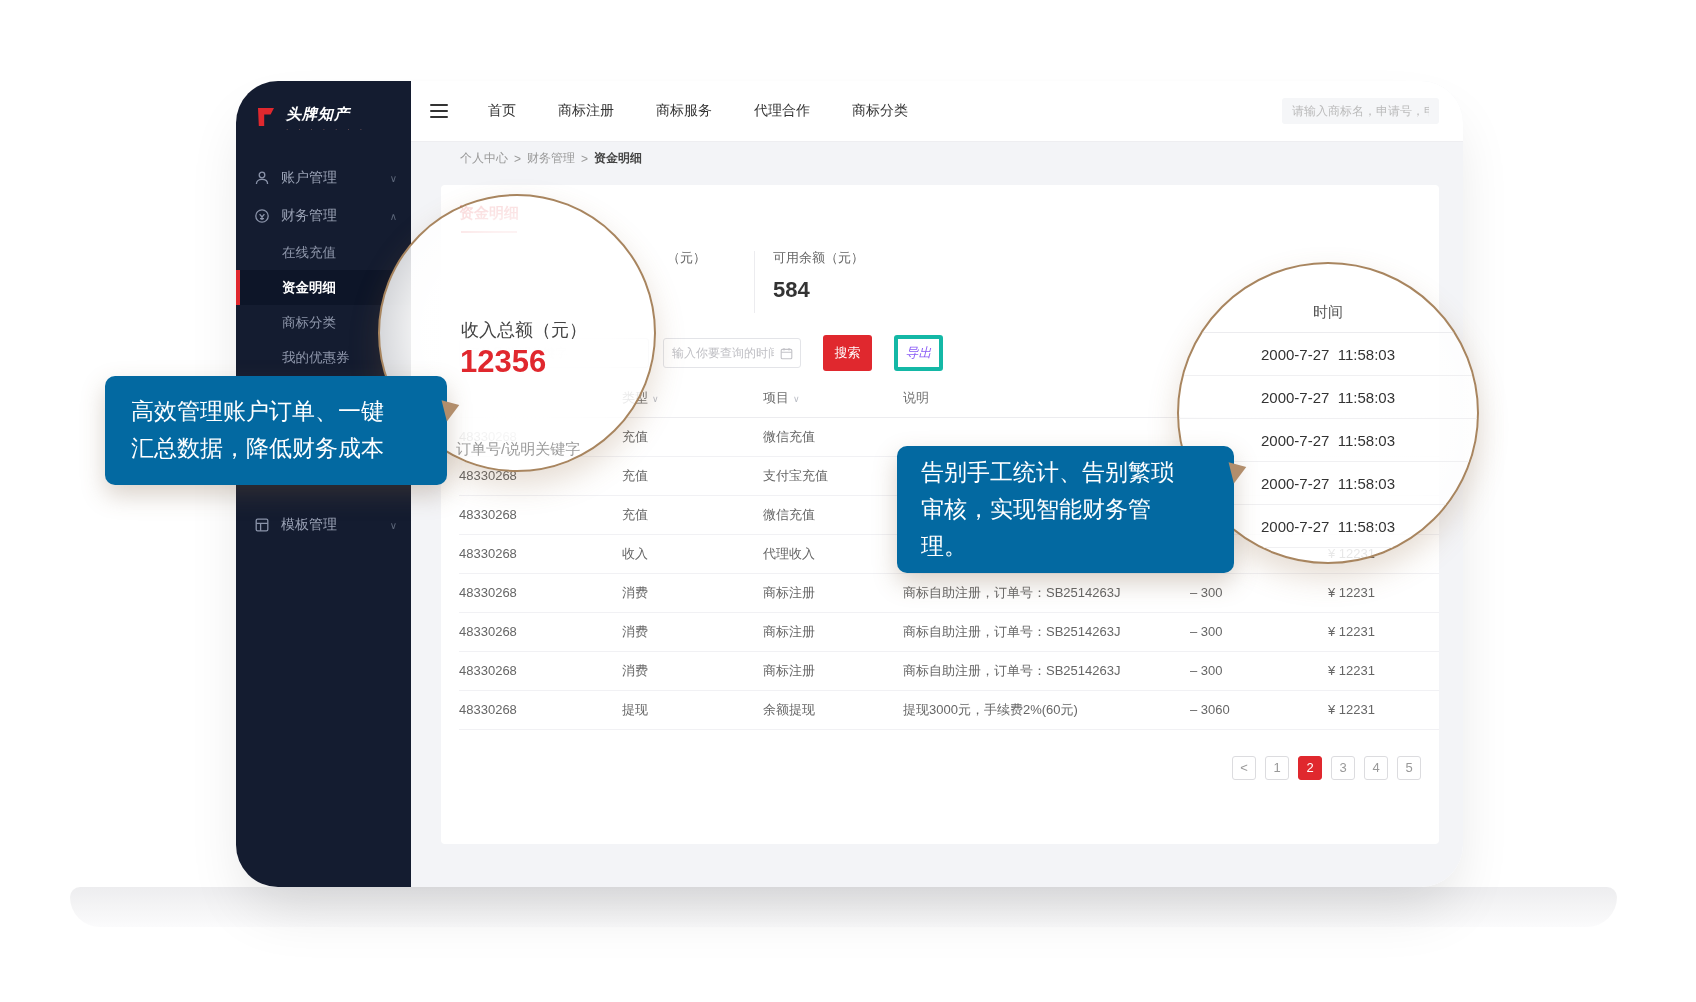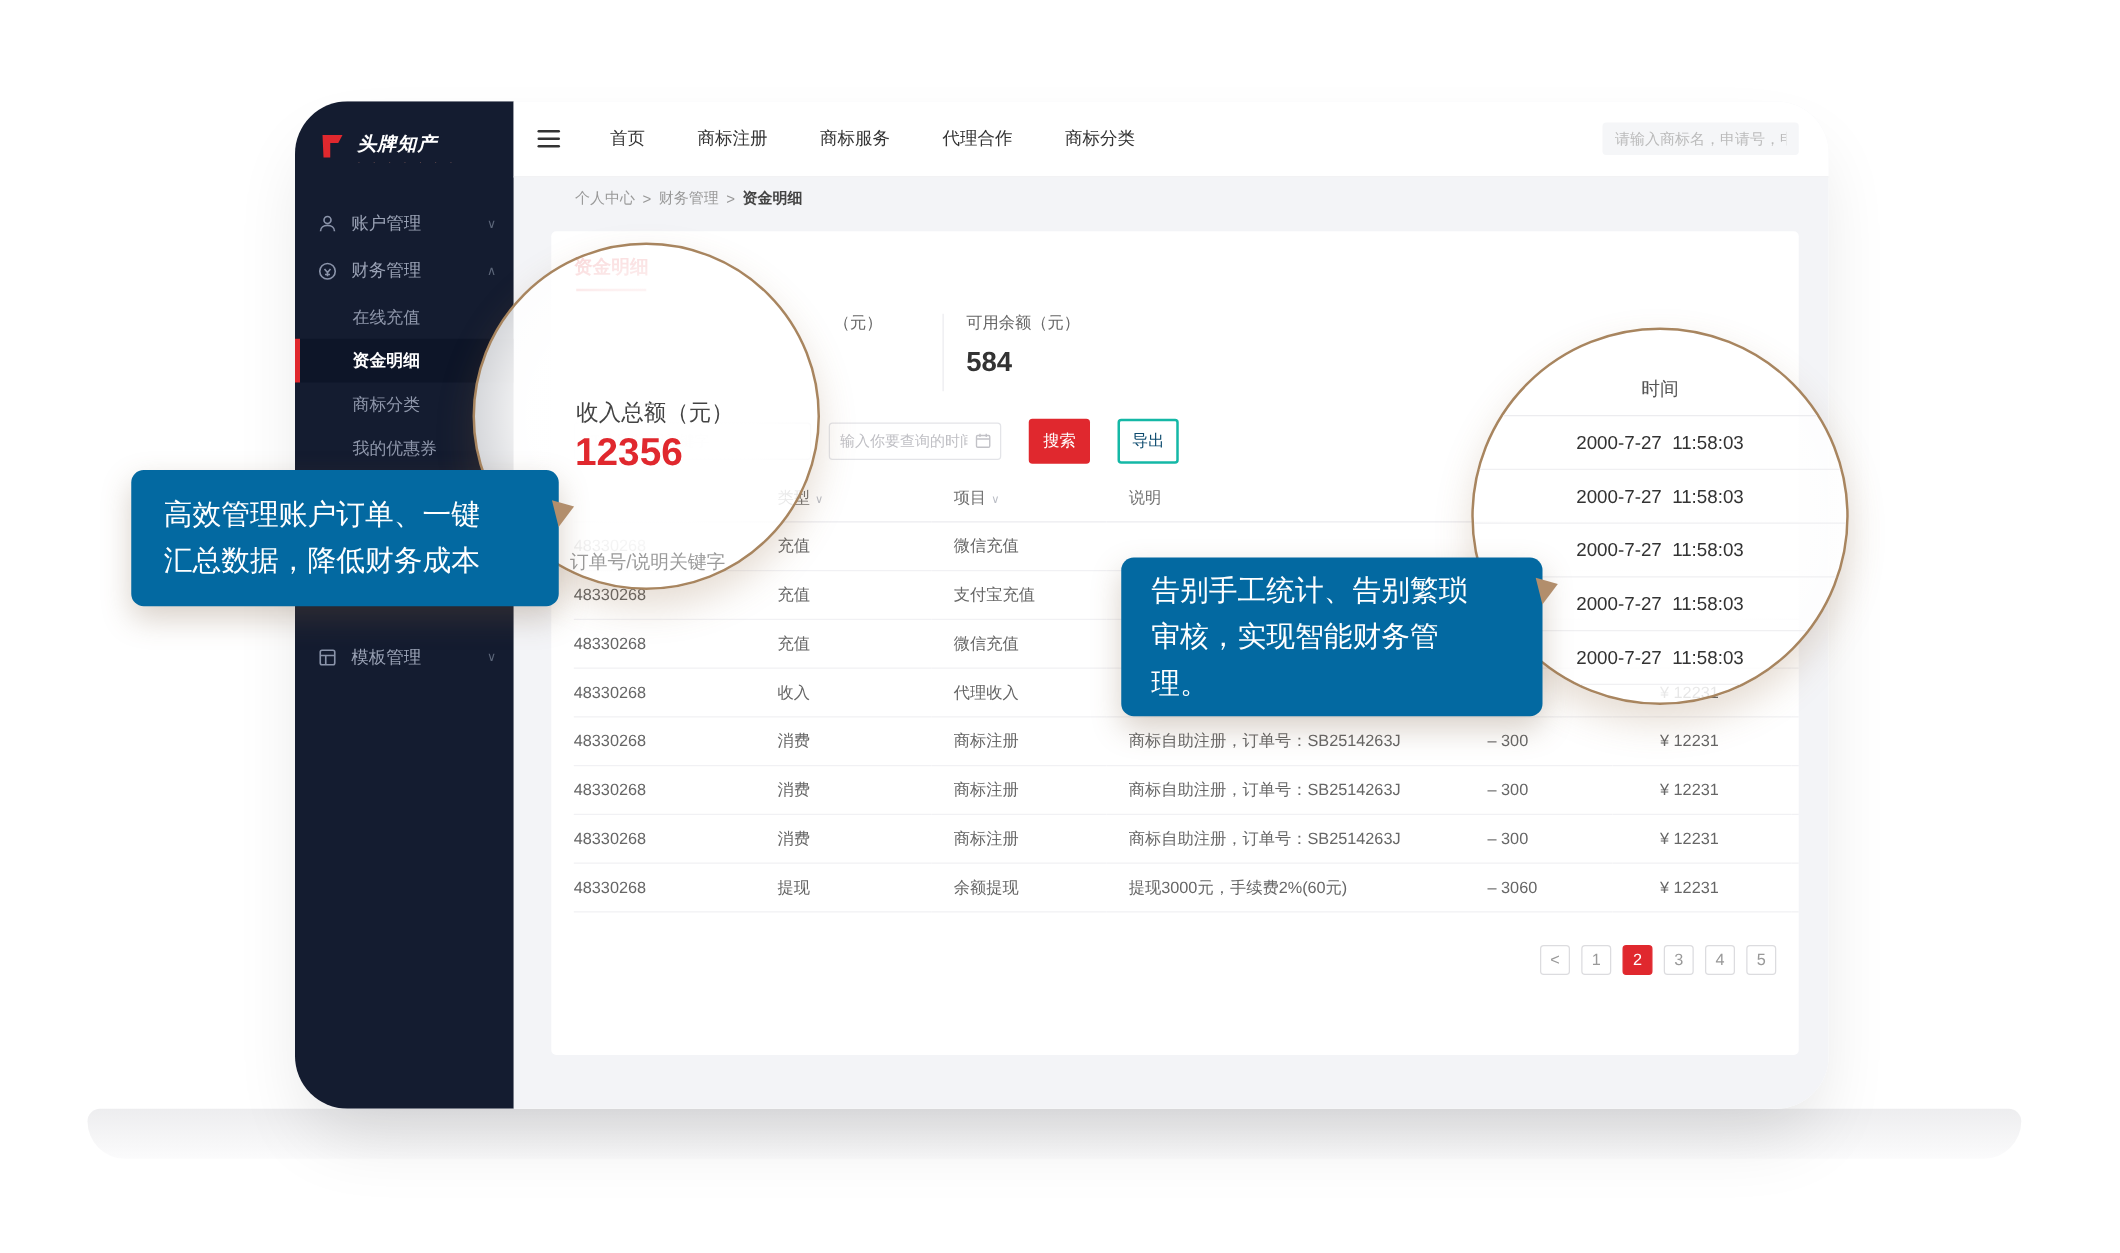--- a/index.html
+++ b/index.html
@@ -77,21 +77,21 @@
   .filters { display:flex; align-items:center; gap:14px; margin-top:16px; }
   .inp { height:30px; border:1px solid #E3E4E8; border-radius:3px; font-size:12px;
     padding:0 8px; color:#666; outline:none; background:#fff; }
   .inp::placeholder { color:#BFBFC4; }
   .kw-inp { width:190px; }
   .date-wrap { position:relative; }
   .date-inp { width:138px; padding-right:26px; }
   .cal-ic { position:absolute; right:8px; top:8px; }
   .btn { height:36px; width:49px; border-radius:3px; font-size:13px; cursor:pointer; margin-left:8px; }
   .btn-search { background:#E0282E; color:#fff; border:0; }
-  .btn-export { background:#fff; color:#0c4a6e; border:2px solid #14b8a6; }
+  .btn-export { background:#fff; color:#8b5cf6; border:4px solid #14b8a6;font-style:italic; }
 
   table { border-collapse:collapse; table-layout:fixed; width:1154px; margin-top:8px; }
   col.c1{width:145px} col.c2{width:141px} col.c3{width:140px} col.c4{width:287px}
   col.c5{width:118px} col.c6{width:143px} col.c7{width:180px}
   th { text-align:left; font-weight:normal; font-size:13px; color:#707070;
        height:38px; border-bottom:1px solid #ECECEF; padding-left:18px; }
   td { font-size:13px; color:#666; height:39px; border-bottom:1px solid #F1F1F4;
        padding-left:18px; white-space:nowrap; overflow:hidden; }
   th:first-child, td:first-child { padding-left:0; }
   td.c-bal { padding-left:38px; }

